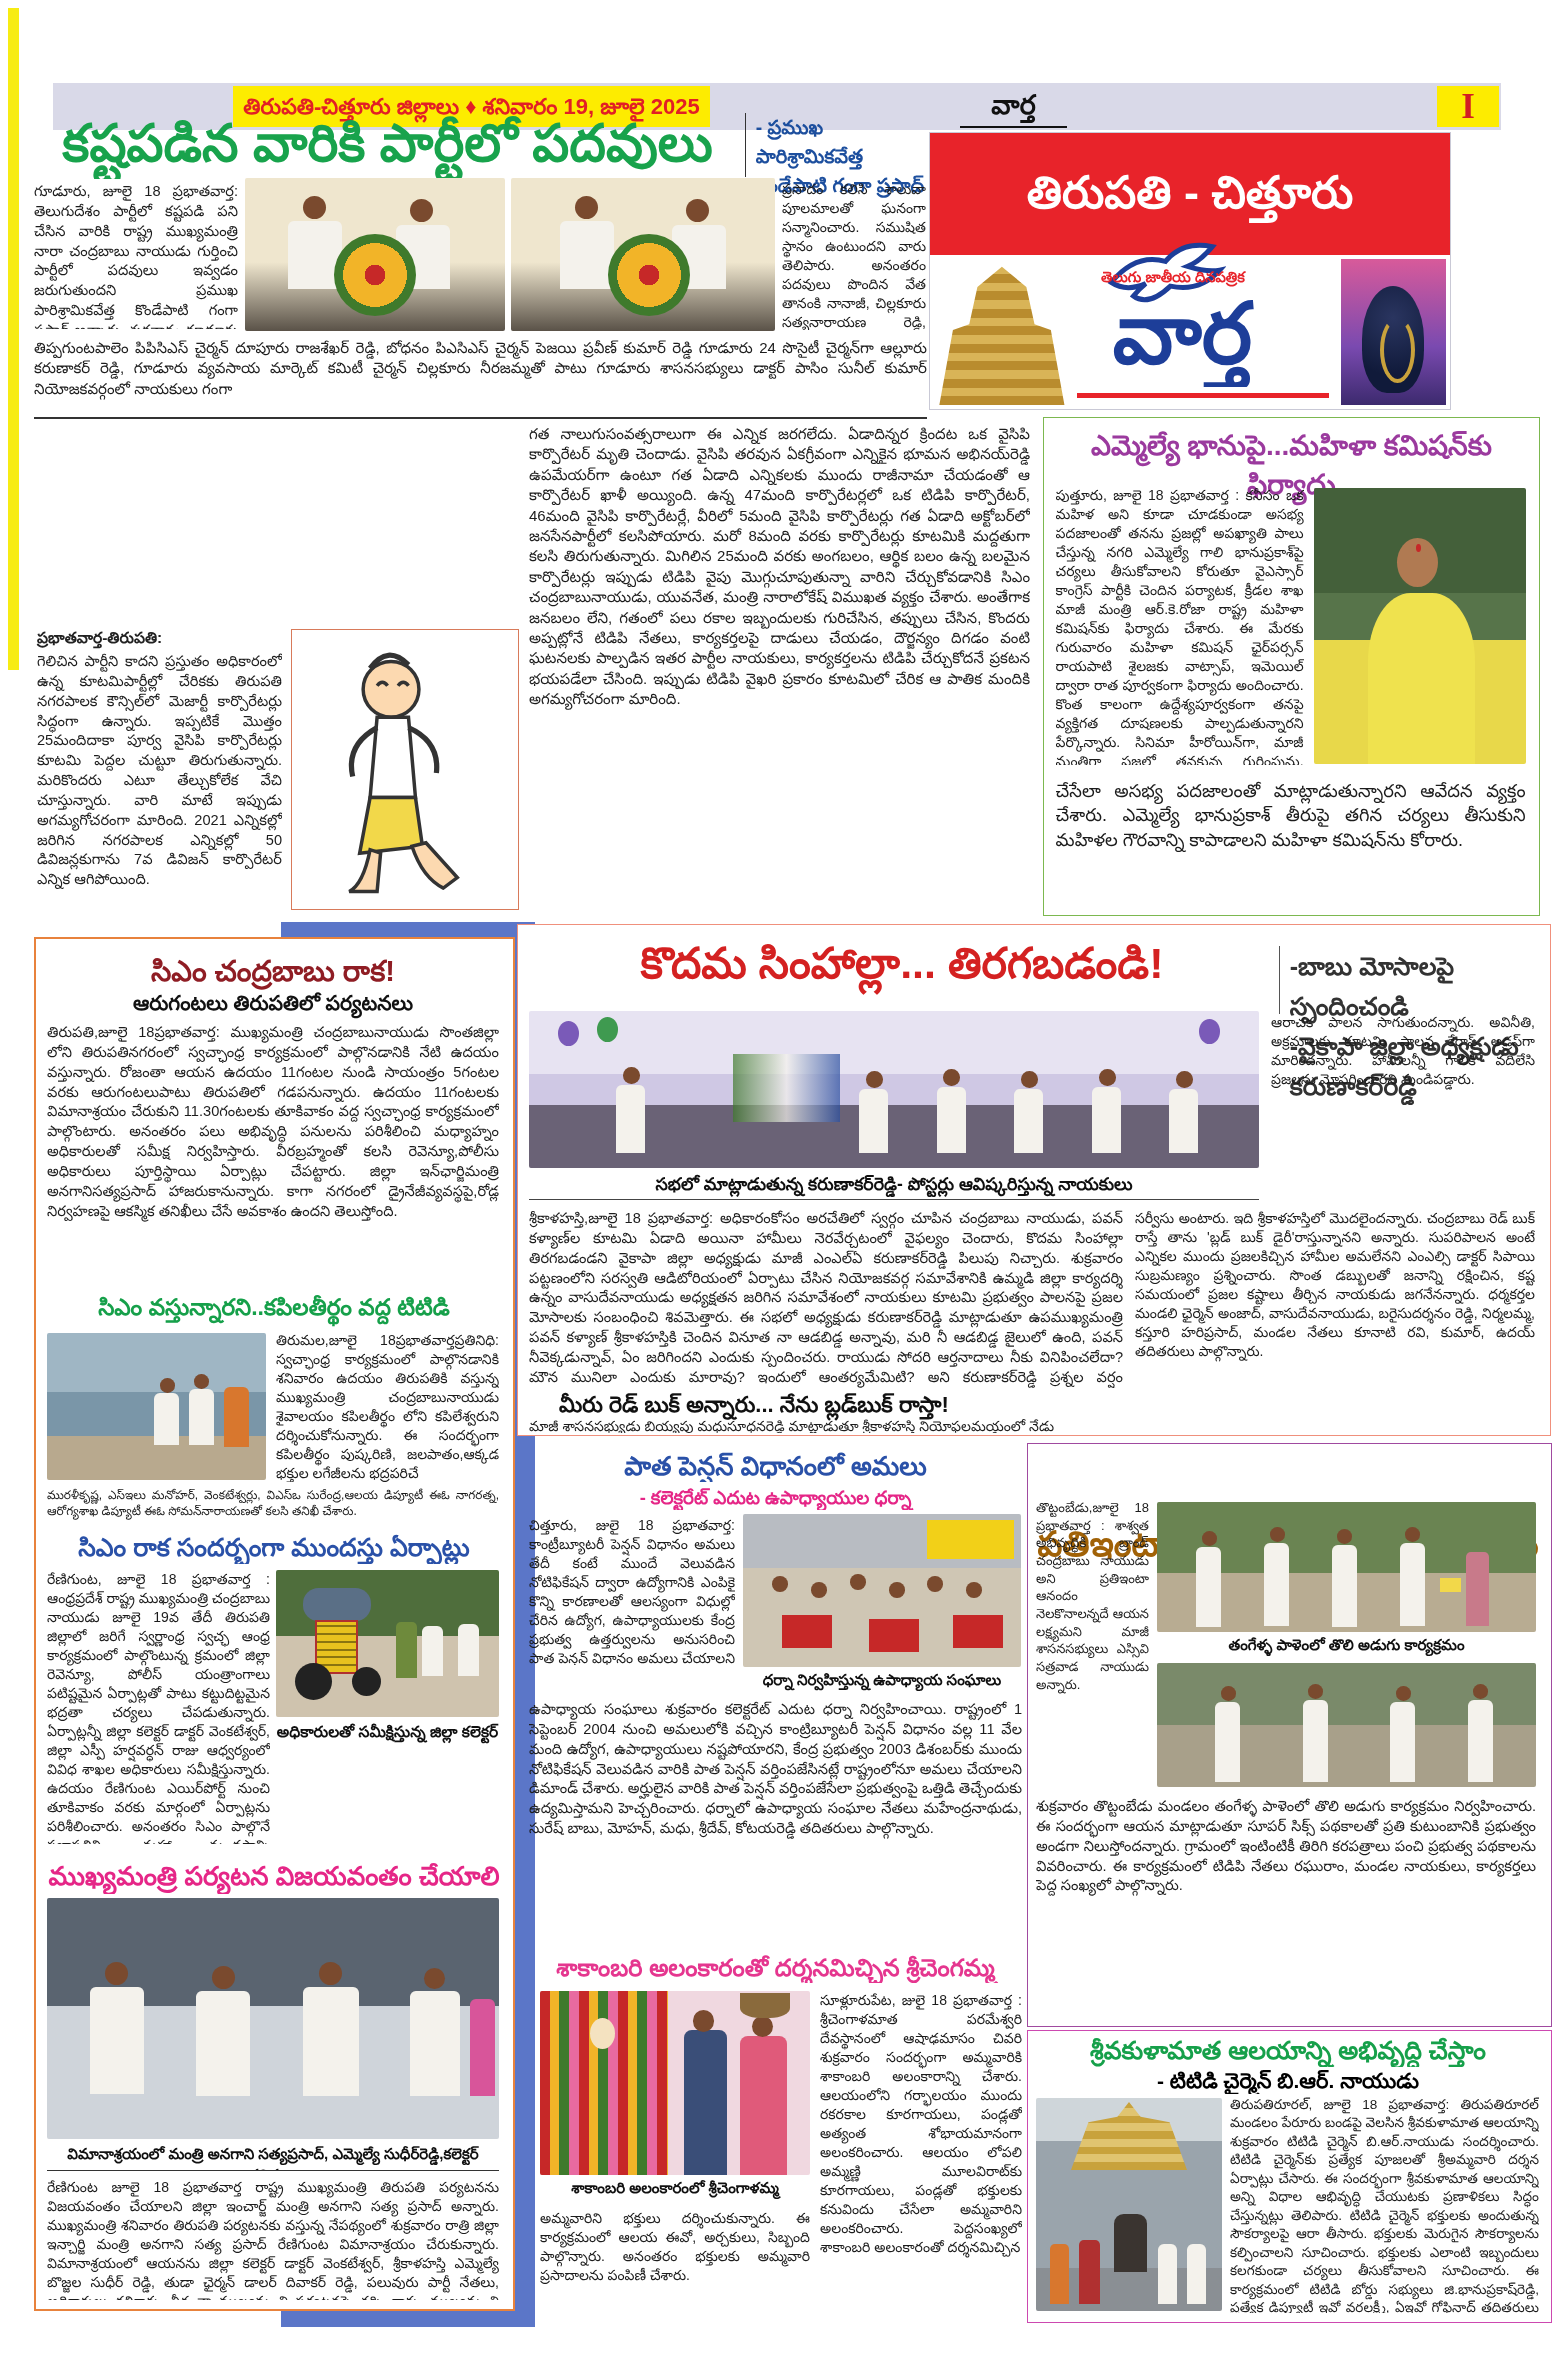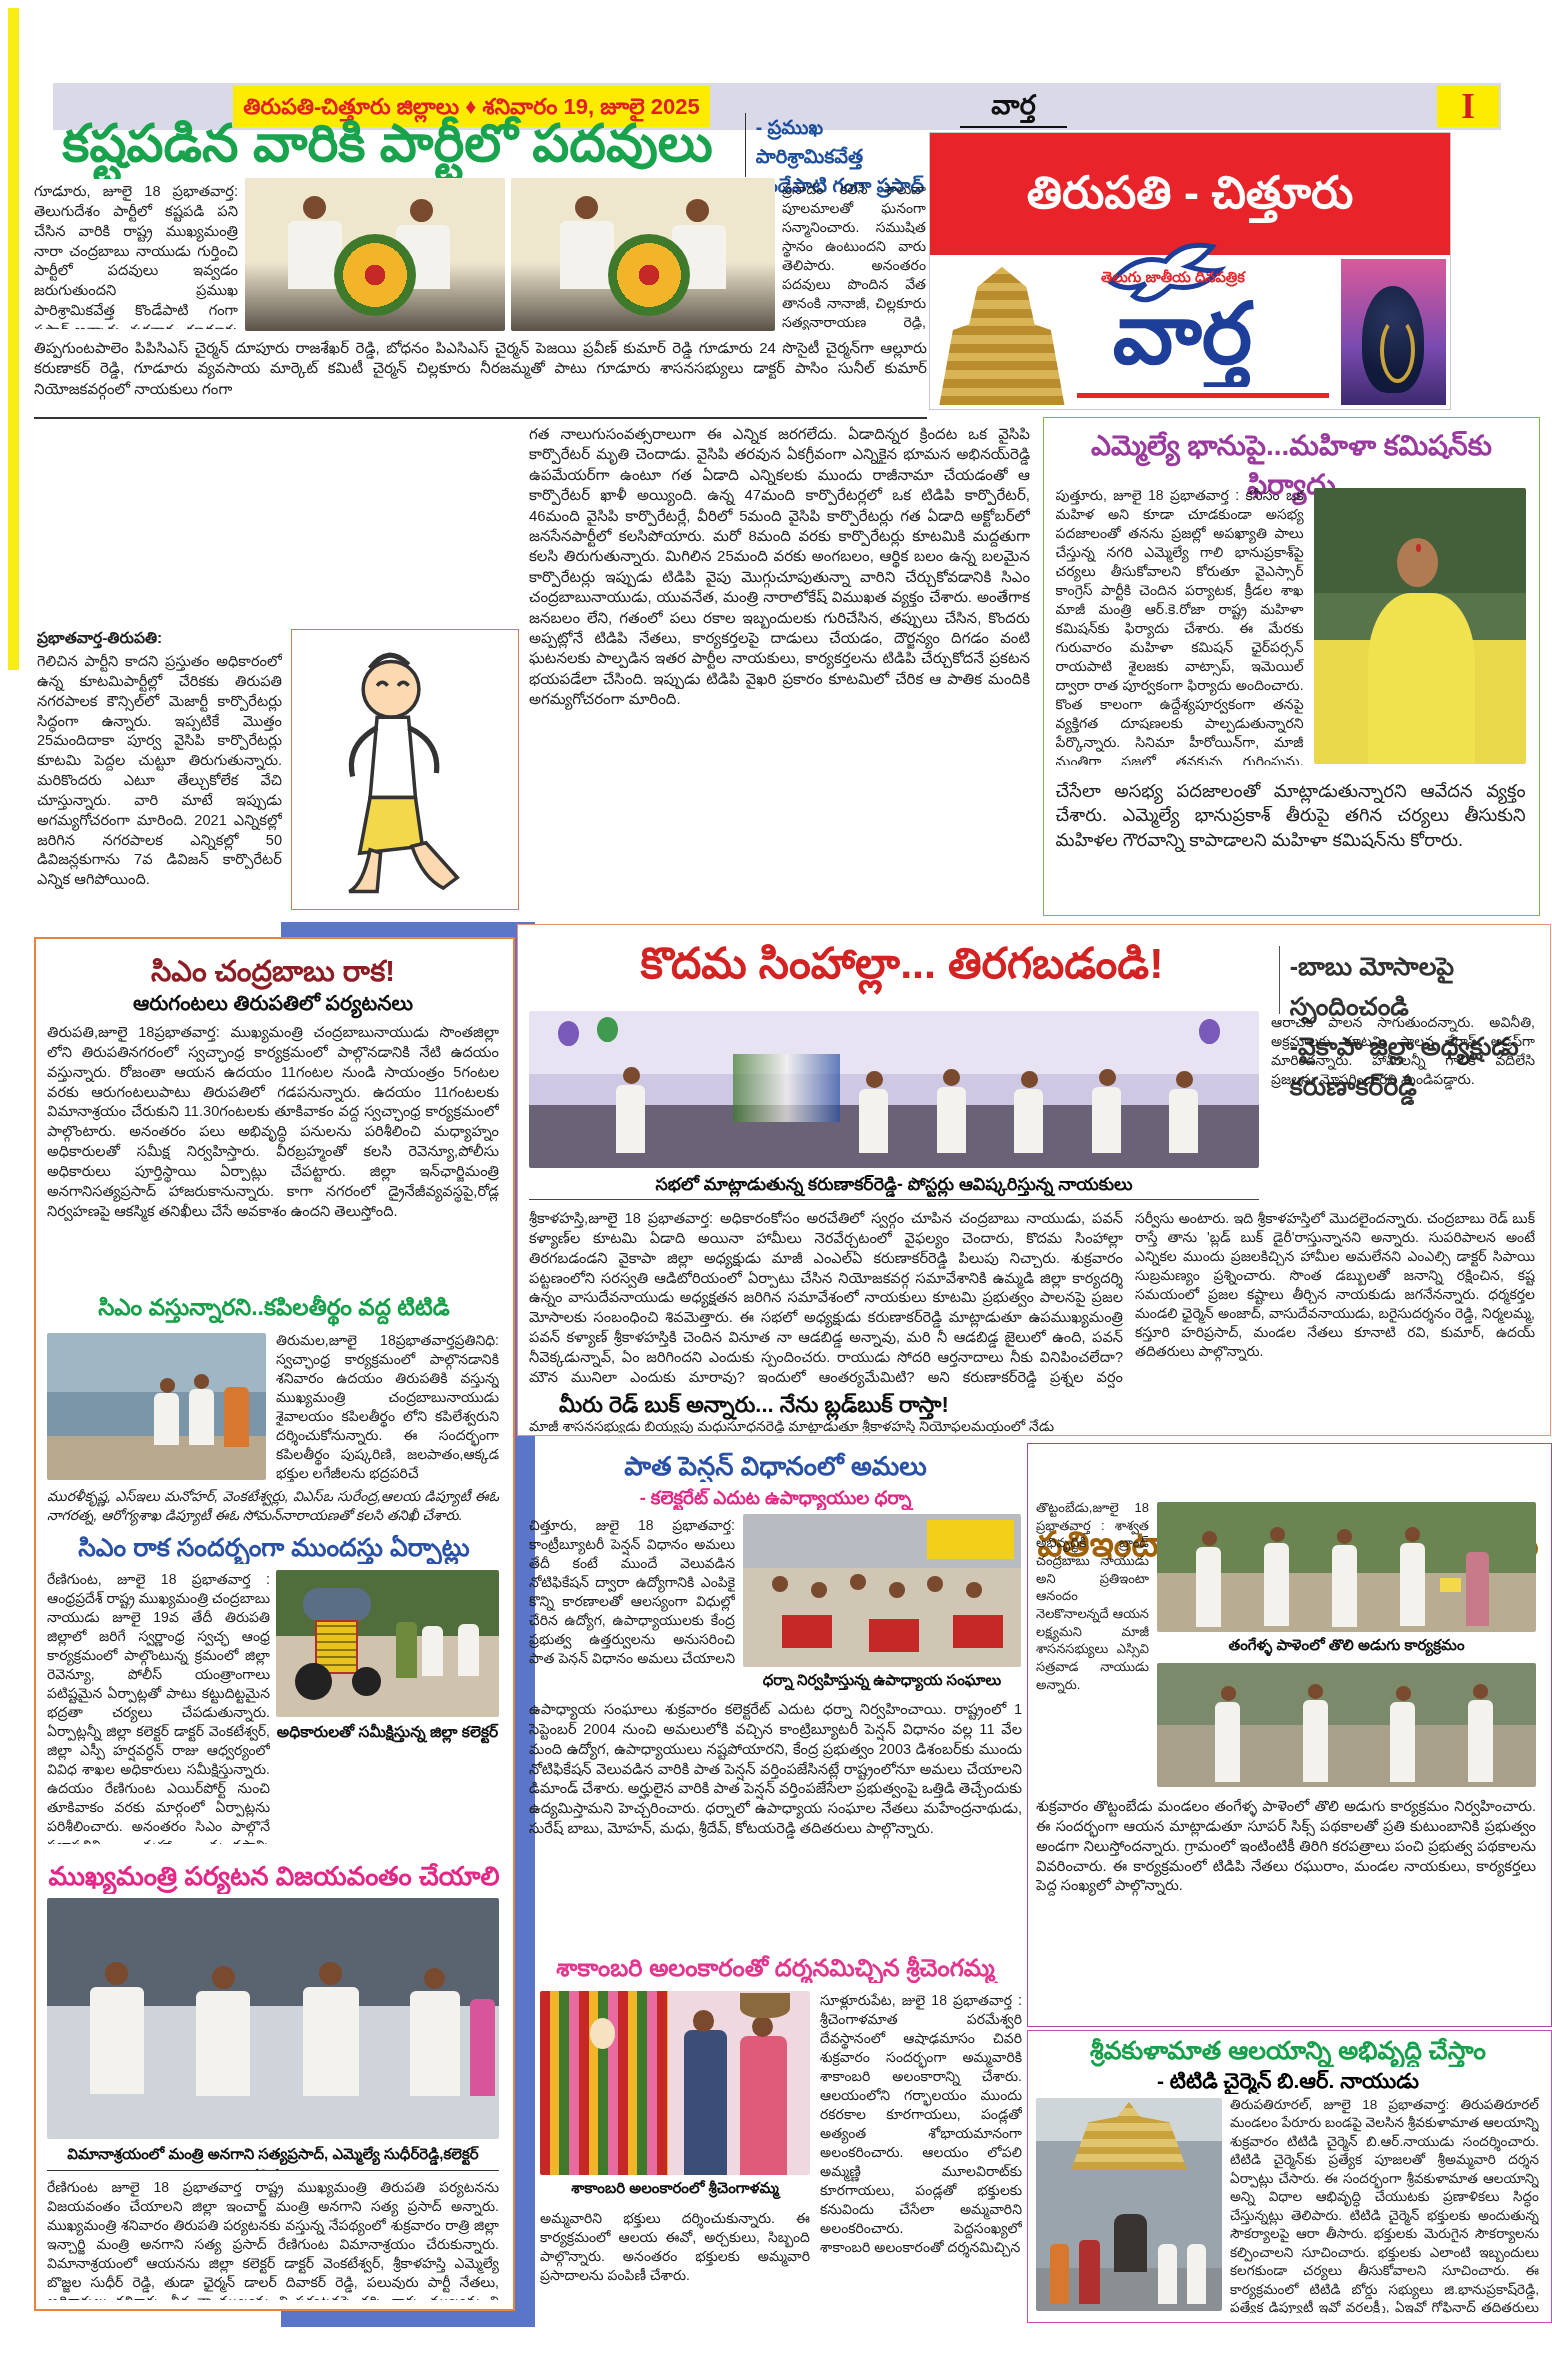--- a/index.html
+++ b/index.html
@@ -112,21 +112,21 @@
 
   <div class="abs hl" style="left:44px;top:1294px;width:460px;color:#16a04a;font-size:23px;height:33px;">సిఎం వస్తున్నారని..కపిలతీర్థం వద్ద టిటిడి పటిష్టభద్రత</div>
   <div class="ph" style="left:47px;top:1333px;width:219px;height:147px;background:linear-gradient(180deg,#9fb6c4 0 40%,#7a96a8 40% 70%,#b8a98e 70% 100%);">
     <div class="shirt" style="left:107px;top:60px;width:25px;height:52px;"></div>
     <div class="shirt" style="left:142px;top:56px;width:25px;height:56px;"></div>
     <div class="head" style="left:113px;top:45px;width:14.6px;height:14.6px;"></div>
     <div class="head" style="left:147px;top:41px;width:14.6px;height:14.6px;"></div>
     <div class="abs" style="left:177px;top:54px;width:25px;height:60px;background:#d8772e;border-radius:5.8px 5.8px 0 0;"></div>
   </div>
   <div class="abs just" style="left:276px;top:1331px;width:223px;height:151px;font-size:14px;">తిరుమల,జూలై 18ప్రభాతవార్తప్రతినిధి: స్వచ్ఛాంధ్ర కార్యక్రమంలో పాల్గొనడానికి శనివారం ఉదయం తిరుపతికి వస్తున్న ముఖ్యమంత్రి చంద్రబాబునాయుడు శైవాలయం కపిలతీర్థం లోని కపిలేశ్వరుని దర్శించుకోనున్నారు. ఈ సందర్భంగా కపిలతీర్థం పుష్కరిణి, జలపాతం,ఆక్కడ భక్తుల లగేజీలను భద్రపరిచే</div>
-  <div class="abs just" style="left:47px;top:1487px;width:452px;height:43px;font-size:14px;font-style:italic;">మురళీకృష్ణ, ఎస్ఇలు మనోహర్, వెంకటేశ్వర్లు, విఎస్ఒ సురేంద్ర,ఆలయ డిప్యూటీ ఈఓ నాగరత్న, ఆరోగ్యశాఖ డిప్యూటీ ఈఓ సోమన్‌నారాయణతో కలసి తనిఖీ చేశారు.</div>
+  <div class="abs just" style="left:47px;top:1487px;width:452px;height:43px;font-size:12px;">మురళీకృష్ణ, ఎస్ఇలు మనోహర్, వెంకటేశ్వర్లు, విఎస్ఒ సురేంద్ర,ఆలయ డిప్యూటీ ఈఓ నాగరత్న, ఆరోగ్యశాఖ డిప్యూటీ ఈఓ సోమన్‌నారాయణతో కలసి తనిఖీ చేశారు.</div>
 
   <div class="abs hl" style="left:44px;top:1533px;width:460px;color:#2a51a8;font-size:25px;height:31px;">సిఎం రాక సందర్భంగా ముందస్తు ఏర్పాట్లు</div>
   <div class="abs just" style="left:47px;top:1570px;width:223px;height:274px;font-size:14px;">రేణిగుంట, జూలై 18 ప్రభాతవార్త : ఆంధ్రప్రదేశ్ రాష్ట్ర ముఖ్యమంత్రి చంద్రబాబు నాయుడు జూలై 19వ తేదీ తిరుపతి జిల్లాలో జరిగే స్వర్ణాంధ్ర స్వచ్ఛ ఆంధ్ర కార్యక్రమంలో పాల్గొంటున్న క్రమంలో జిల్లా రెవెన్యూ, పోలీస్ యంత్రాంగాలు పటిష్టమైన ఏర్పాట్లతో పాటు కట్టుదిట్టమైన భద్రతా చర్యలు చేపడుతున్నారు. ఏర్పాట్లన్నీ జిల్లా కలెక్టర్ డాక్టర్ వెంకటేశ్వర్, జిల్లా ఎస్పీ హర్షవర్ధన్ రాజు ఆధ్వర్యంలో వివిధ శాఖల అధికారులు సమీక్షిస్తున్నారు. ఉదయం రేణిగుంట ఎయిర్‌పోర్ట్ నుంచి తూకివాకం వరకు మార్గంలో ఏర్పాట్లను పరిశీలించారు. అనంతరం సిఎం పాల్గొనే సభాస్థలిని, మహా మండపాన్ని సందర్శిస్తారు.</div>
   <div class="ph" style="left:276px;top:1570px;width:223px;height:147px;background:linear-gradient(180deg,#4f6e3c 0 45%,#cfc3ae 45% 100%);">
     <div class="abs" style="left:27px;top:17.5px;width:68px;height:33px;background:#5a6f86;border-radius:15.5px;"></div>
     <div class="abs" style="left:39px;top:50px;width:39px;height:50px;background:repeating-linear-gradient(0deg,#e8c21e 0 5.8px,#8a7410 5.8px 7.8px);border:2.9px solid #b03030;"></div>
     <div class="abs" style="left:19.4px;top:93px;width:37px;height:37px;border-radius:50%;background:#222;"></div>
     <div class="abs" style="left:76px;top:97px;width:29px;height:29px;border-radius:50%;background:#222;"></div>
     <div class="shirt" style="left:146px;top:56px;width:21.3px;height:50px;"></div>
     <div class="shirt" style="left:182px;top:54px;width:21.3px;height:52px;"></div>

